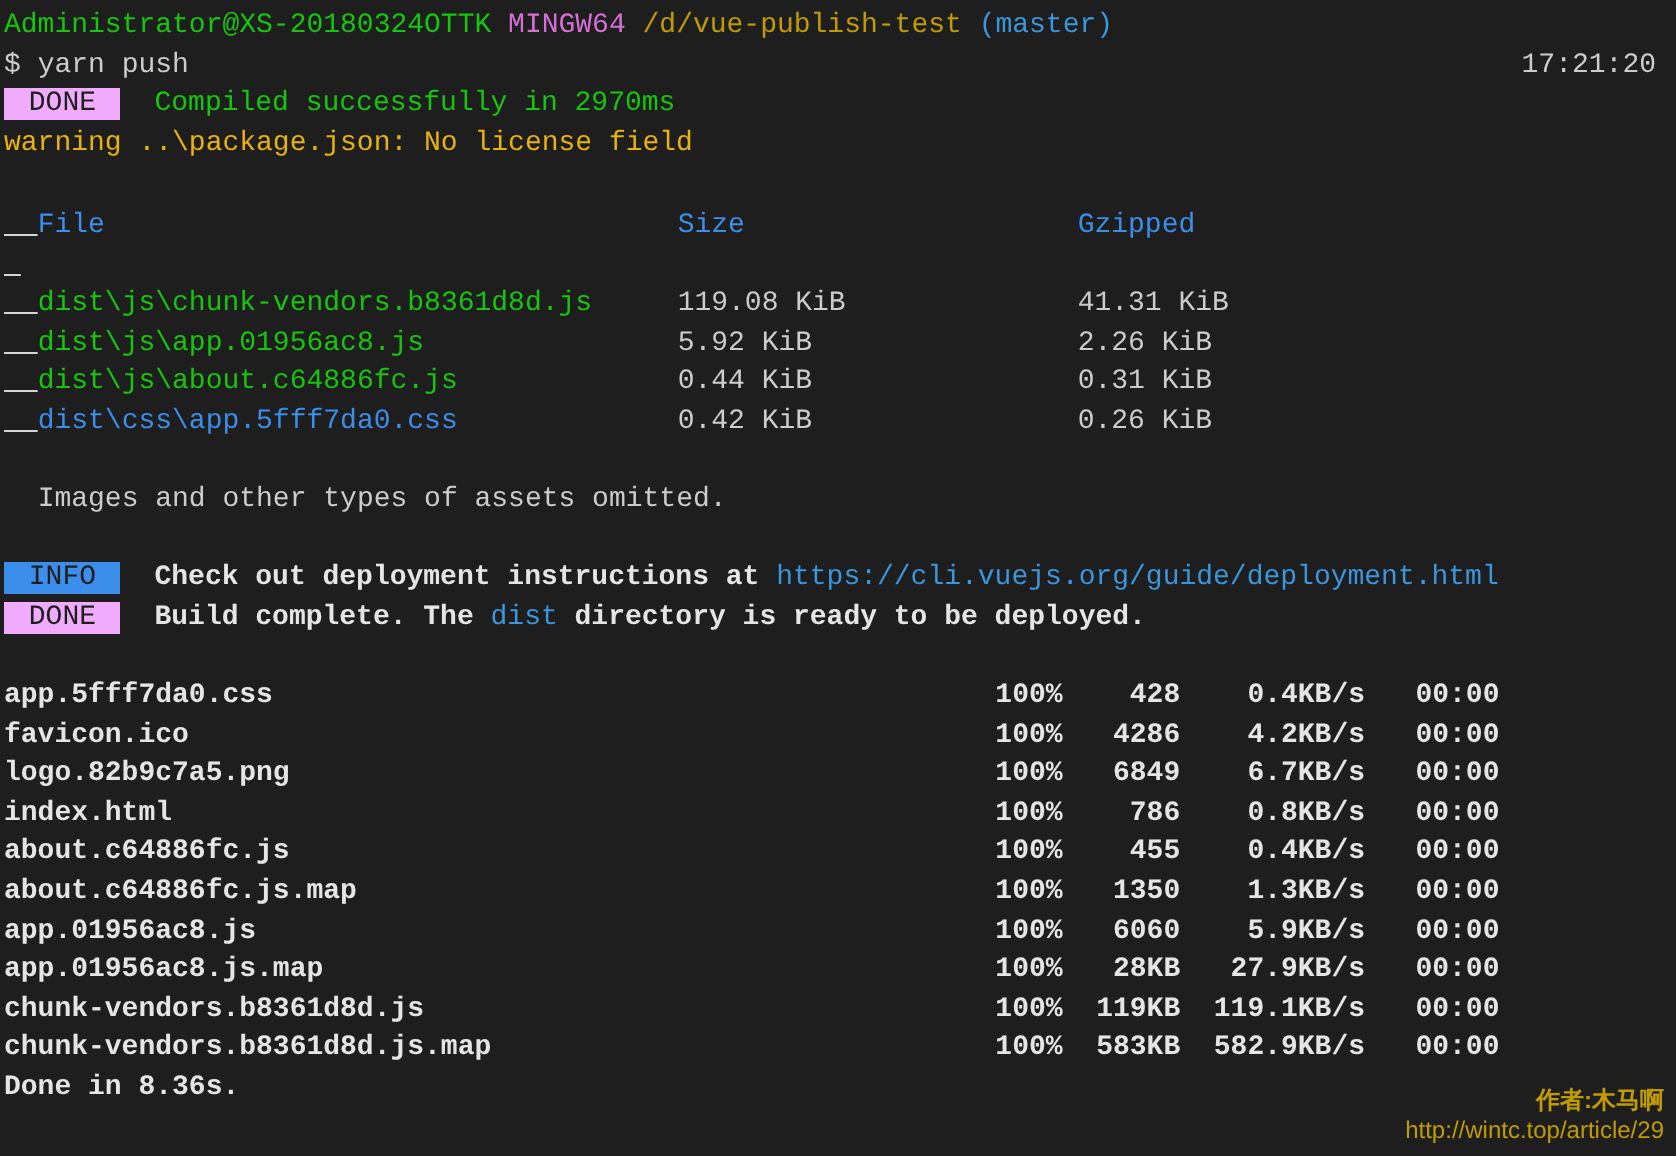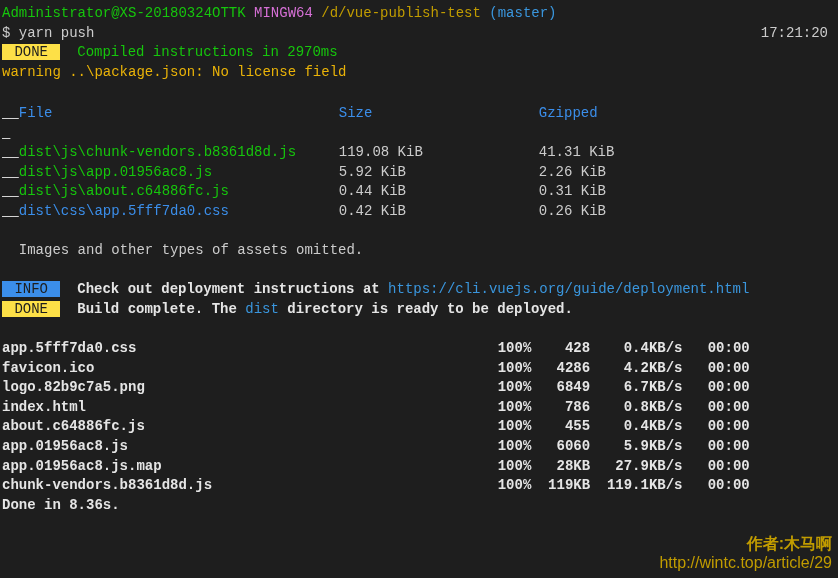--- a/index.html
+++ b/index.html
@@ -17,37 +17,37 @@
     }
     .line { white-space: pre; }
     .green { color: #16c60c; }
     .magenta { color: #d670d6; }
     .yellow { color: #c19c00; }
     .cyan { color: #3a96dd; }
     .blue { color: #3b8eea; }
     .white { color: #cccccc; }
     .bold-white { color: #e5e5e5; font-weight: bold; }
     .done-badge {
-      background: #fde047;
+      background: #f0abfc;
       color: #1e1e1e;
       padding: 0 4px;
     }
     .info-badge {
       background: #3b8eea;
       color: #1e1e1e;
       padding: 0 4px;
     }
     .dimyellow { color: #eab308; }
     .topright { position: absolute; top: 24px; right: 10px; color: #cccccc; text-align: center;}
     .watermark {
       position: absolute;
       bottom: 6px;
       right: 6px;
       color: #c19c00;
-      font-size: 16px;
+      font-size: 12px;
       text-align: right;
       font-family: sans-serif;
       line-height: 1.2;
     }
     .watermark .w1 { font-weight: bold; }
     .table-row { white-space: pre; }
     .ftable { margin-top: 2px; text-decoration: underline; }
     .col-file { display:inline-block; width: 320px; }
     .col-size { display:inline-block; width: 200px; }
     .col-gzip { display:inline-block; width: 150px; }
@@ -55,21 +55,21 @@
   </style>
 </head>
 <body>
 
 <div>
 
   <div class="line"><span class="green">Administrator@XS-20180324OTTK</span> <span class="magenta">MINGW64</span> <span class="yellow">/d/vue-publish-test</span> <span class="cyan">(master)</span></div>
 
   <div class="line"><span class="white">$</span> <span class="white">yarn push</span></div>
 
-  <div class="line"><span class="done-badge"> DONE </span>  <span class="green">Compiled instructions in 2970ms</span></div>
+  <div class="line"><span class="done-badge"> DONE </span>  <span class="green">Compiled successfully in 2970ms</span></div>
   <div class="topright">17:21:20</div>
 
   <div class="line dimyellow">warning ..\package.json: No license field</div>
 
   <div class="line"> </div>
 
   <div class="ftable">
     <div class="table-row">  <span class="blue col-file">File</span><span class="blue col-size">Size</span><span class="blue col-gzip">Gzipped</span></div>
     <div class="line"> </div>
     <div id="asset-rows">
@@ -90,23 +90,25 @@
   <div class="line"><span class="done-badge"> DONE </span>  <span class="bold-white">Build complete. The </span><span class="cyan">dist</span><span class="bold-white"> directory is ready to be deployed.</span></div>
 
   <div class="line"> </div>
 
   <div id="upload-rows">
       <div class="upload-row bold-white">app.5fff7da0.css                                           100%    428    0.4KB/s   00:00</div>
       <div class="upload-row bold-white">favicon.ico                                                100%   4286    4.2KB/s   00:00</div>
       <div class="upload-row bold-white">logo.82b9c7a5.png                                          100%   6849    6.7KB/s   00:00</div>
       <div class="upload-row bold-white">index.html                                                 100%    786    0.8KB/s   00:00</div>
       <div class="upload-row bold-white">about.c64886fc.js                                          100%    455    0.4KB/s   00:00</div>
+      <div class="upload-row bold-white">about.c64886fc.js.map                                      100%   1350    1.3KB/s   00:00</div>
       <div class="upload-row bold-white">app.01956ac8.js                                            100%   6060    5.9KB/s   00:00</div>
       <div class="upload-row bold-white">app.01956ac8.js.map                                        100%   28KB   27.9KB/s   00:00</div>
       <div class="upload-row bold-white">chunk-vendors.b8361d8d.js                                  100%  119KB  119.1KB/s   00:00</div>
+      <div class="upload-row bold-white">chunk-vendors.b8361d8d.js.map                              100%  583KB  582.9KB/s   00:00</div>
     </div>
 
   <div class="line bold-white">Done in 8.36s.</div>
 
 </div>
 
 <div class="watermark">
   <div class="w1">作者:木马啊</div>
   <div>http://wintc.top/article/29</div>
 </div>

